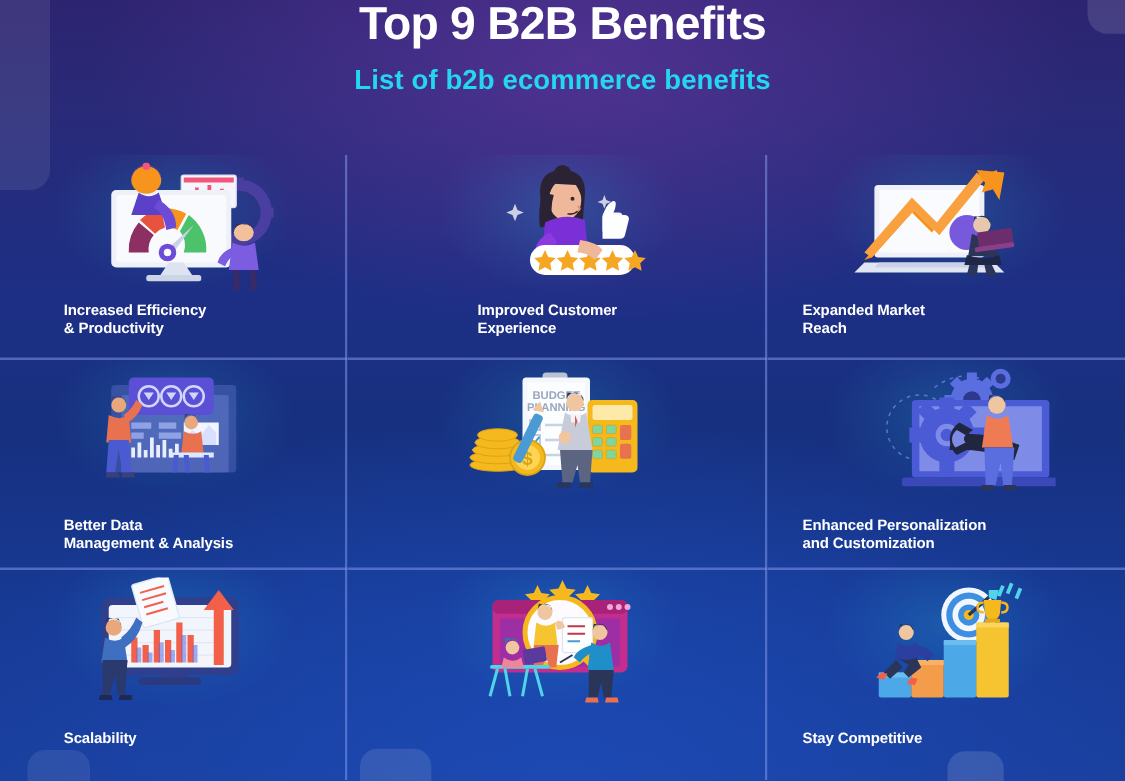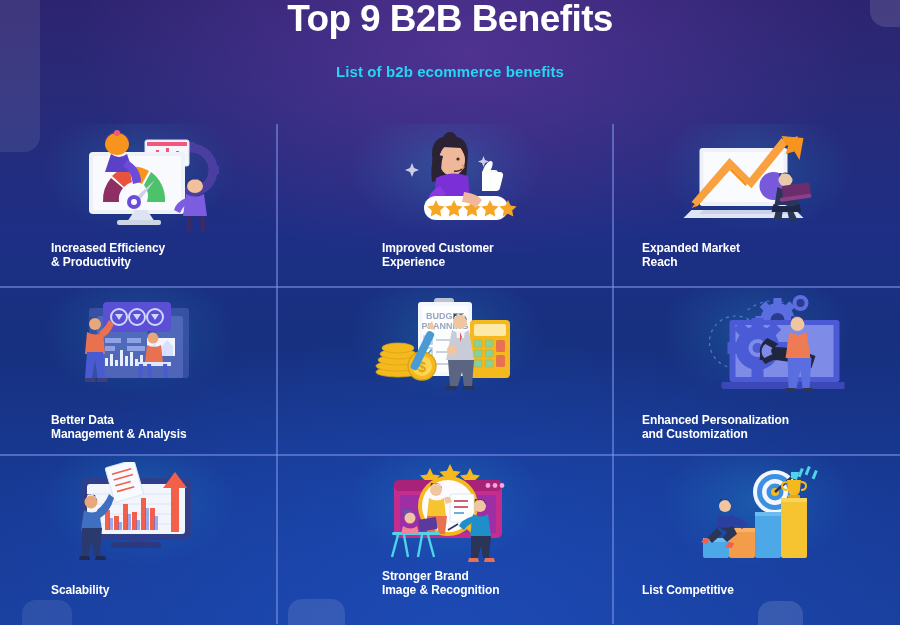--- a/index.html
+++ b/index.html
@@ -29,21 +29,21 @@
   .deco.d-b2 { left:288px;  top:599px;  width:57px;  height:55px;  background:rgba(255,255,255,.11); }
   .deco.d-b3 { left:758px;  top:601px;  width:45px;  height:52px;  background:rgba(255,255,255,.13); }
 
   
   .header { position:absolute; left:0; top:0; width:900px; text-align:center; }
   .title {
     font-size:37px; font-weight:bold; color:#ffffff;
     letter-spacing:-.6px; line-height:1.05;
   }
   .subtitle {
-    margin-top:24px; font-size:15px; font-weight:bold;
+    margin-top:12px; font-size:22px; font-weight:bold;
     color:#25d6f2; letter-spacing:.1px;
   }
 
   
   .grid {
     position:absolute; left:0; top:124px; width:900px; height:500px;
     display:grid;
     grid-template-columns:278px 336px 286px;
     grid-template-rows:164px 168px 168px;
   }
@@ -451,21 +451,20 @@
           <path d="M32 73 l-6 22"></path>
             <path d="M38 73 l4 22"></path>
             <path d="M62 73 l6 22"></path>
             <path d="M56 73 l-4 22"></path>
         </g>
         <ellipse cx="44" cy="56" rx="5.5" ry="5.5" fill="#f0c6a0"></ellipse>
         <path d="M38 55 a5.5 5.5 0 0 1 11 0 l-2 -6 -9 -1z" fill="#3b6fa8"></path>
         <path d="M37 64 q8 5 14 0 l2 8 -18 0z" fill="#f2849a"></path>
         <rect x="52" y="58" width="18" height="12" rx="1.5" transform="rotate(-10 52 58)" fill="#5b3a9e"></rect>
       </svg>
-      <div class="label">Stronger Brand<br>Image &amp; Recognition</div>
     </div>
 
     <div class="cell row3 col3">
       <div class="glow"></div>
       <svg class="art" viewBox="0 0 160 104">
         <g fill="#4fd4e8">
           <rect x="124" y="6" width="3" height="9" transform="rotate(22 124 6)"></rect>
           <rect x="131" y="4" width="3" height="9" transform="rotate(22 131 4)"></rect>
           <rect x="138" y="8" width="3" height="9" transform="rotate(22 138 8)"></rect>
         </g>
@@ -491,17 +490,17 @@
         <path d="M124 20 q5 0 5 4 q0 4 -5 4" fill="none" stroke="#f5b91e" stroke-width="2"></path>
         <ellipse cx="48" cy="44" rx="6" ry="6" fill="#f0c6a0"></ellipse>
         <path d="M42 43 a6 6 0 0 1 12 0 l-3 -5 -8 -1z" fill="#2b3558"></path>
         <path d="M41 52 q8 5 15 0 l2 14 -19 0z" fill="#2b3fa0"></path>
         <path d="M56 54 q10 2 14 8 l-5 5 q-5 -5 -11 -6z" fill="#2b3fa0"></path>
         <path d="M40 64 q8 4 16 0 l4 8 -10 8 -4 -4 4 -6z" fill="#2b3558"></path>
         <path d="M40 66 l-10 10 5 5 10 -9z" fill="#2b3558"></path>
         <path d="M28 76 l-4 4 6 2 3 -5z" fill="#f2604a"></path>
         <path d="M52 80 l-4 5 7 1 2 -5z" fill="#f2604a"></path>
       </svg>
-      <div class="label">List Competitive</div>
+      <div class="label">Stay Competitive</div>
     </div>
 
   </div>
 </div>
 
 </body></html>

